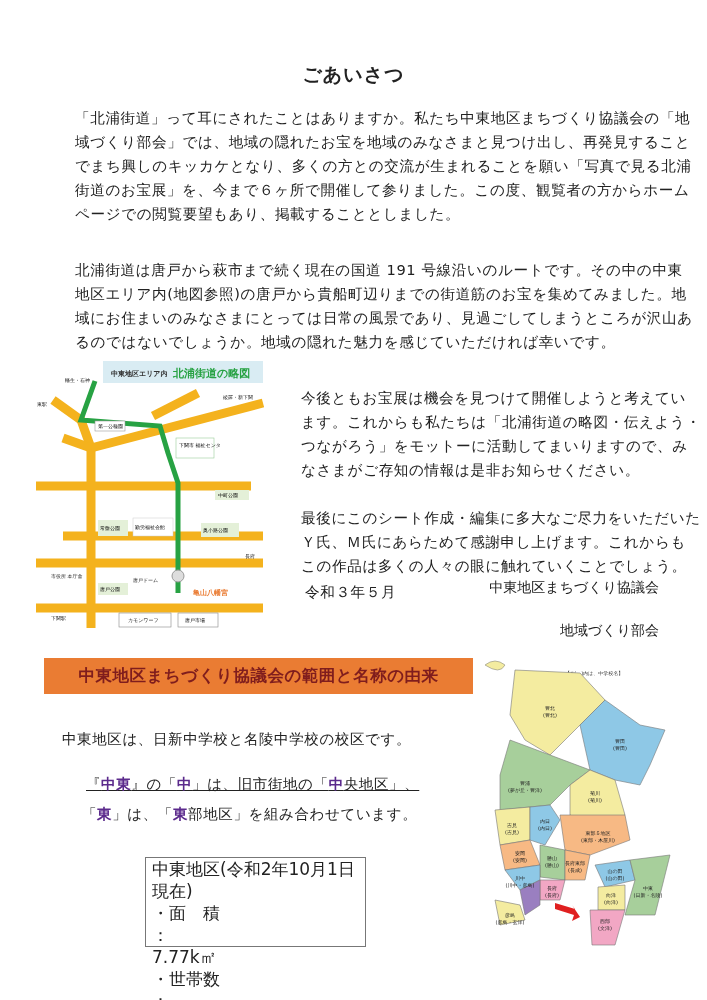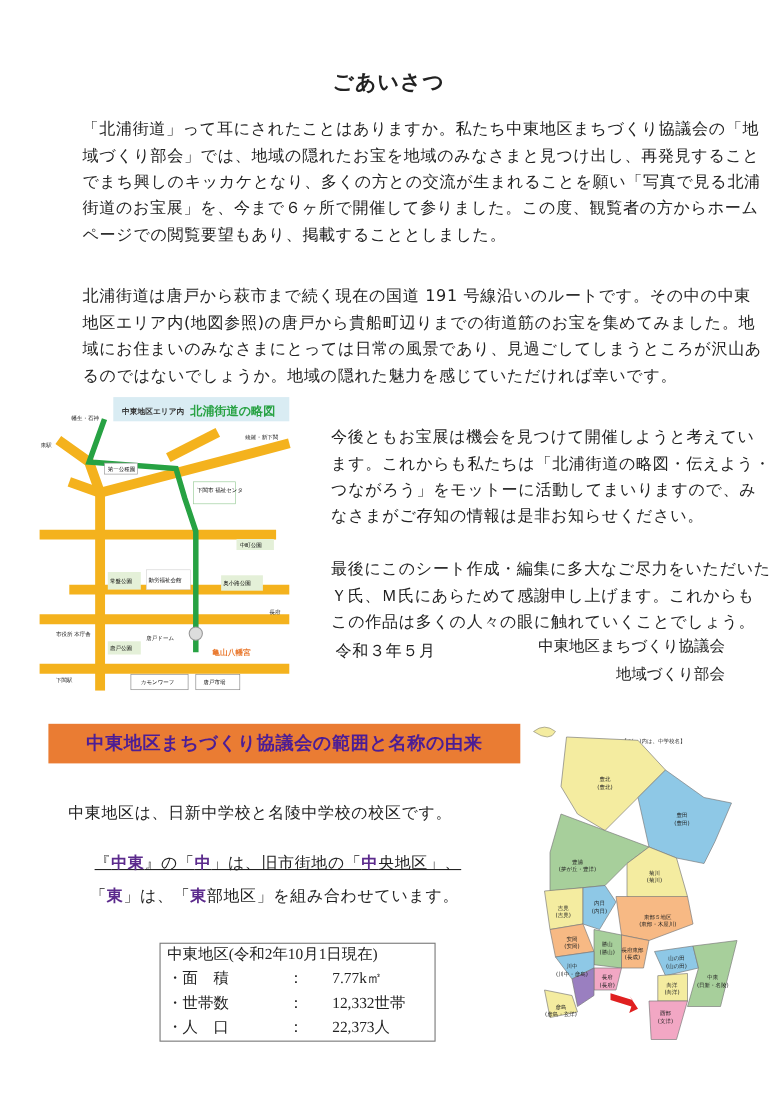--- a/index.html
+++ b/index.html
@@ -7,26 +7,26 @@
        font-family:"DejaVu Sans","Liberation Sans",sans-serif;color:#222;}
   .title{position:absolute;top:62px;left:0;width:707px;text-align:center;
          font-size:19px;font-weight:bold;letter-spacing:1px;}
   .para{position:absolute;font-size:14.6px;line-height:24px;letter-spacing:0.6px;margin:14px;}
   .p1{top:92px;left:46px;width:620px;}
   .p2{top:244px;left:46px;width:620px;}
   .p3{top:372px;left:272px;width:400px;}
   .indent{padding-left:15px;}
   .sig{position:absolute;right:48px;font-size:14px;text-align:right;}
   .banner{position:absolute;top:658px;left:44px;width:429px;height:36px;background:#ea7c33;
-          color:#4c1d95;font-weight:bold;font-size:16.5px;line-height:36px;text-align:center;letter-spacing:0.5px;}
+          color:#7f1d1d;font-weight:bold;font-size:16.5px;line-height:36px;text-align:center;letter-spacing:0.5px;}
   .info{position:absolute;font-size:14.5px;letter-spacing:0.6px;}
   .hl{color:#5b2a8c;font-weight:bold;}
-  .statbox{position:absolute;top:857px;left:145px;width:251px;height:90px;border:1px solid #777;
-           font-size:14px;line-height:22px;padding:0 6px;box-sizing:border-box;font-family:Liberation Serif, serif;}
-  .statrow{display:flex;}
+  .statbox{position:absolute;top:857px;left:145px;width:221px;height:90px;border:1px solid #777;
+           font-size:17px;line-height:22px;padding:0 6px;box-sizing:border-box;}
+  .statrow{display:flex;flex-direction:column;}
   .statrow .k{width:110px;}
   .statrow .c{width:40px;}
   .mapwrap{position:absolute;}
   svg text{font-family:"DejaVu Sans",sans-serif;}
 </style>
 </head>
 <body>
 
 <div class="title">ごあいさつ</div>
 
@@ -83,21 +83,21 @@
     <text x="95" y="264" font-size="5">カモンワーフ</text>
     <rect x="145" y="255" width="40" height="14" fill="#fff" stroke="#888" stroke-width="0.6"></rect>
     <text x="152" y="264" font-size="5">唐戸市場</text>
   </svg>
 </div>
 
 <p class="para p3 indent">今後ともお宝展は機会を見つけて開催しようと考えています。これからも私たちは「北浦街道の略図・伝えよう・つながろう」をモットーに活動してまいりますので、みなさまがご存知の情報は是非お知らせください。</p>
 <p class="para indent" style="top:492px;left:272px;width:400px;">最後にこのシート作成・編集に多大なご尽力をいただいたＹ氏、Ｍ氏にあらためて感謝申し上げます。これからもこの作品は多くの人々の眼に触れていくことでしょう。</p>
 <p class="para indent" style="top:566px;left:276px;">令和３年５月</p>
 <div class="sig" style="top:579px;text-align:right;">中東地区まちづくり協議会</div>
-<div class="sig" style="top:604px;margin-left:30px;">地域づくり部会</div>
+<div class="sig" style="top:622px;margin-left:30px;">地域づくり部会</div>
 
 <div class="banner">中東地区まちづくり協議会の範囲と名称の由来</div>
 
 <div class="info" style="top:730px;left:62px;">中東地区は、日新中学校と名陵中学校の校区です。</div>
 <div class="info" style="top:775px;left:86px;text-decoration:underline;">
   <span>『</span><span class="hl">中東</span><span>』の「</span><span class="hl">中</span><span>」は、旧市街地の「</span><span class="hl">中</span><span>央地区」、</span>
 </div>
 <div class="info" style="top:805px;left:82px;">
   <span>「</span><span class="hl">東</span><span>」は、「</span><span class="hl">東</span><span>部地区」を組み合わせています。</span>
 </div>

